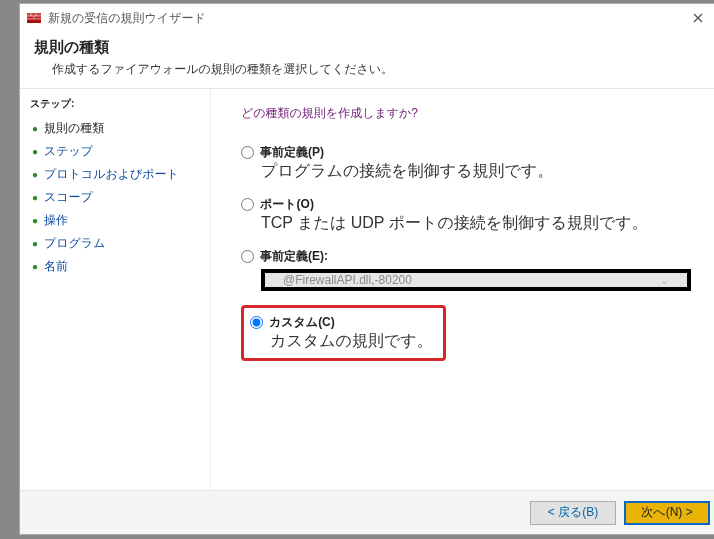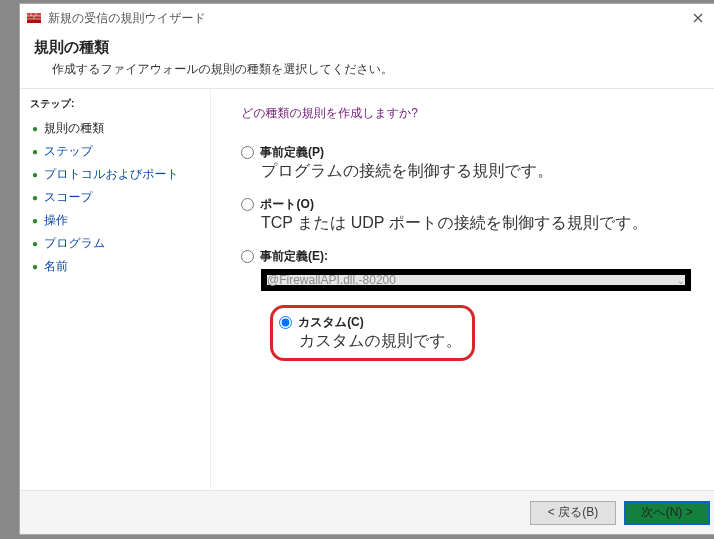--- a/index.html
+++ b/index.html
@@ -116,35 +116,34 @@
   .option .desc {
     margin-left: 20px;
     font-size: 16px;
     color: #333;
   }
   .dropdown-dis {
     margin: 4px 0 4px 20px;
     width: 430px;
     height: 22px;
     background: #e6e6e6;
-    border: 6px solid #000000;
+    border: 4px solid #000000;
     color: #8a8a8a;
-    padding: 2px 0;
+    padding: 2px 18px;
     font-size: 12px;
     display: flex;
     align-items: center;
     justify-content: space-between;
   }
   .dropdown-dis .chev { color: #aaa; font-size: 10px; }
   .highlight-box {
     border: 3px solid #d62828;
-    border-radius: 14px;
+    border-radius: 4px;
     padding: 6px 10px 6px 6px;
     display: inline-block;
-    margin-left: 29px;
   }
   .footer {
     height: 44px;
     border-top: 1px solid #e5e5e5;
     display: flex;
     align-items: center;
     justify-content: flex-end;
     padding: 0 14px;
     gap: 8px;
     background: #f5f5f5;
@@ -153,26 +152,26 @@
     min-width: 86px;
     height: 24px;
     border: 1px solid #adadad;
     background: #e1e1e1;
     font-size: 12px;
     color: #222;
     padding: 0 10px;
     cursor: pointer;
   }
   .btn:disabled {
-    color: #404040;
+    color: #0369a1;
     cursor: default;
   }
   .btn.primary {
     border: 2px solid #0a66c2;
-    background: #15803d;
+    background: #eab308;
   }
 </style>
 </head>
 <body>
 
 <div class="window">
 
   <div class="titlebar">
     <span class="icon">
       <svg width="16" height="16" viewBox="0 0 16 16">

